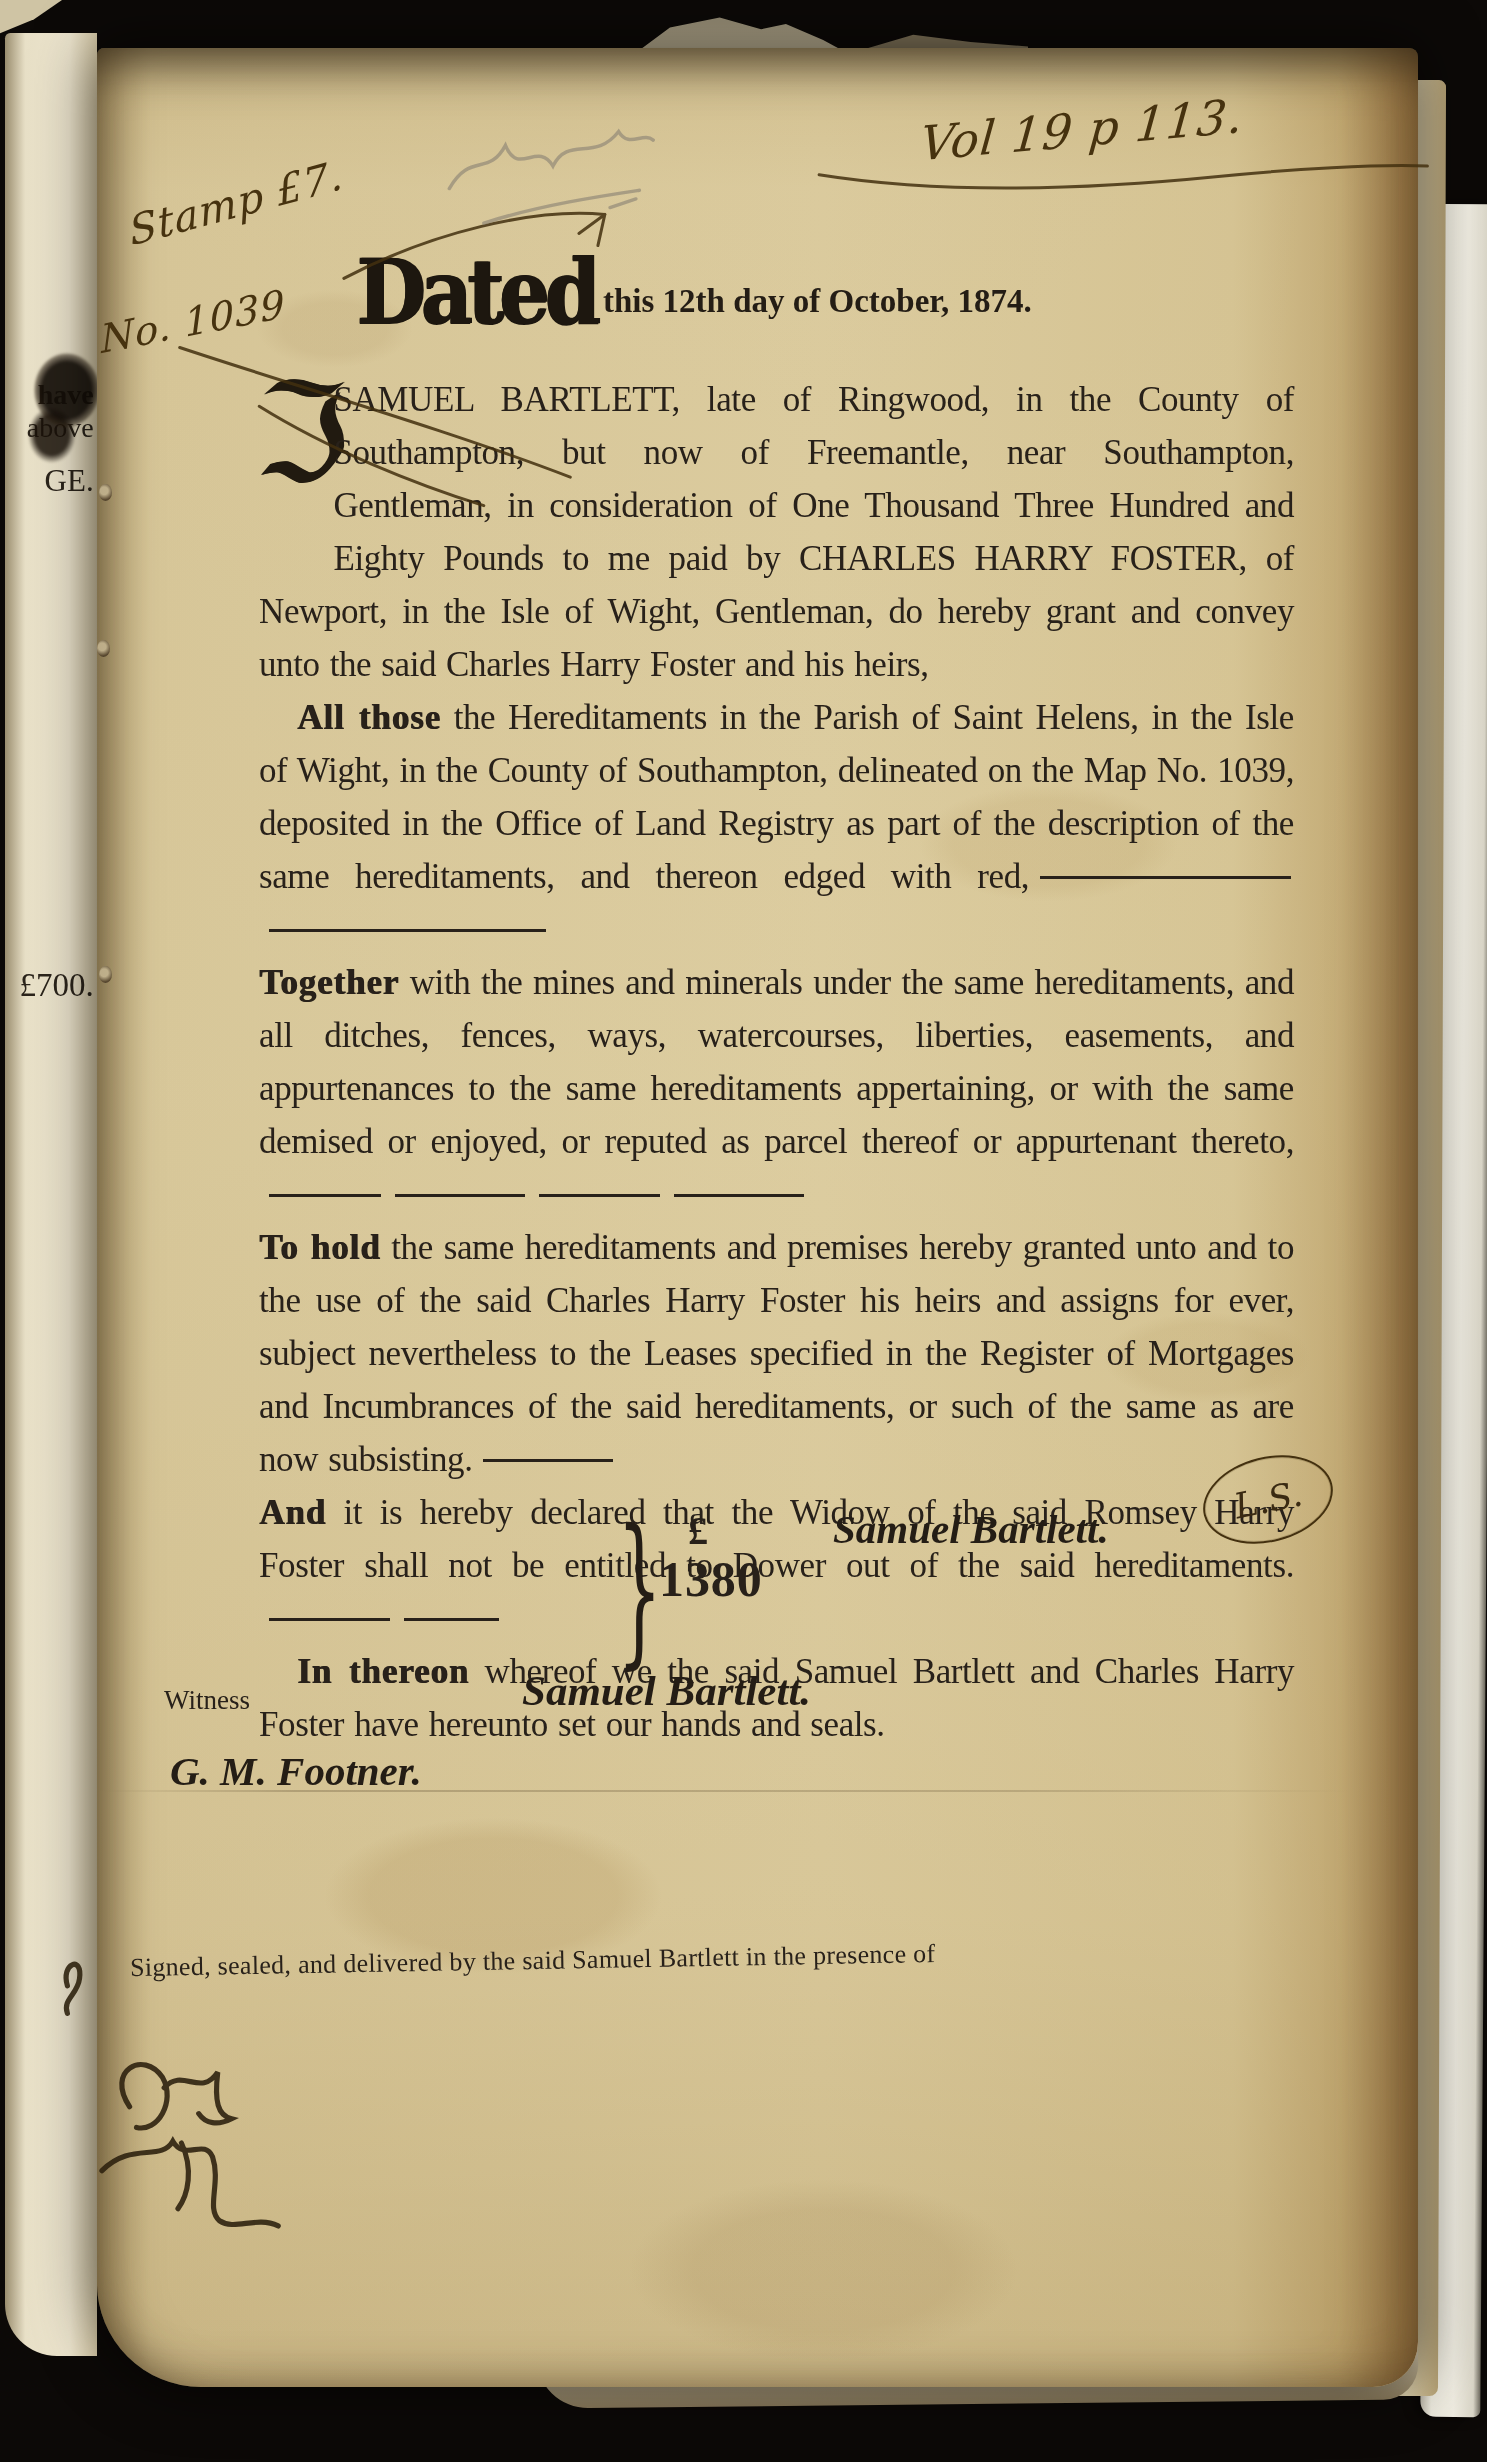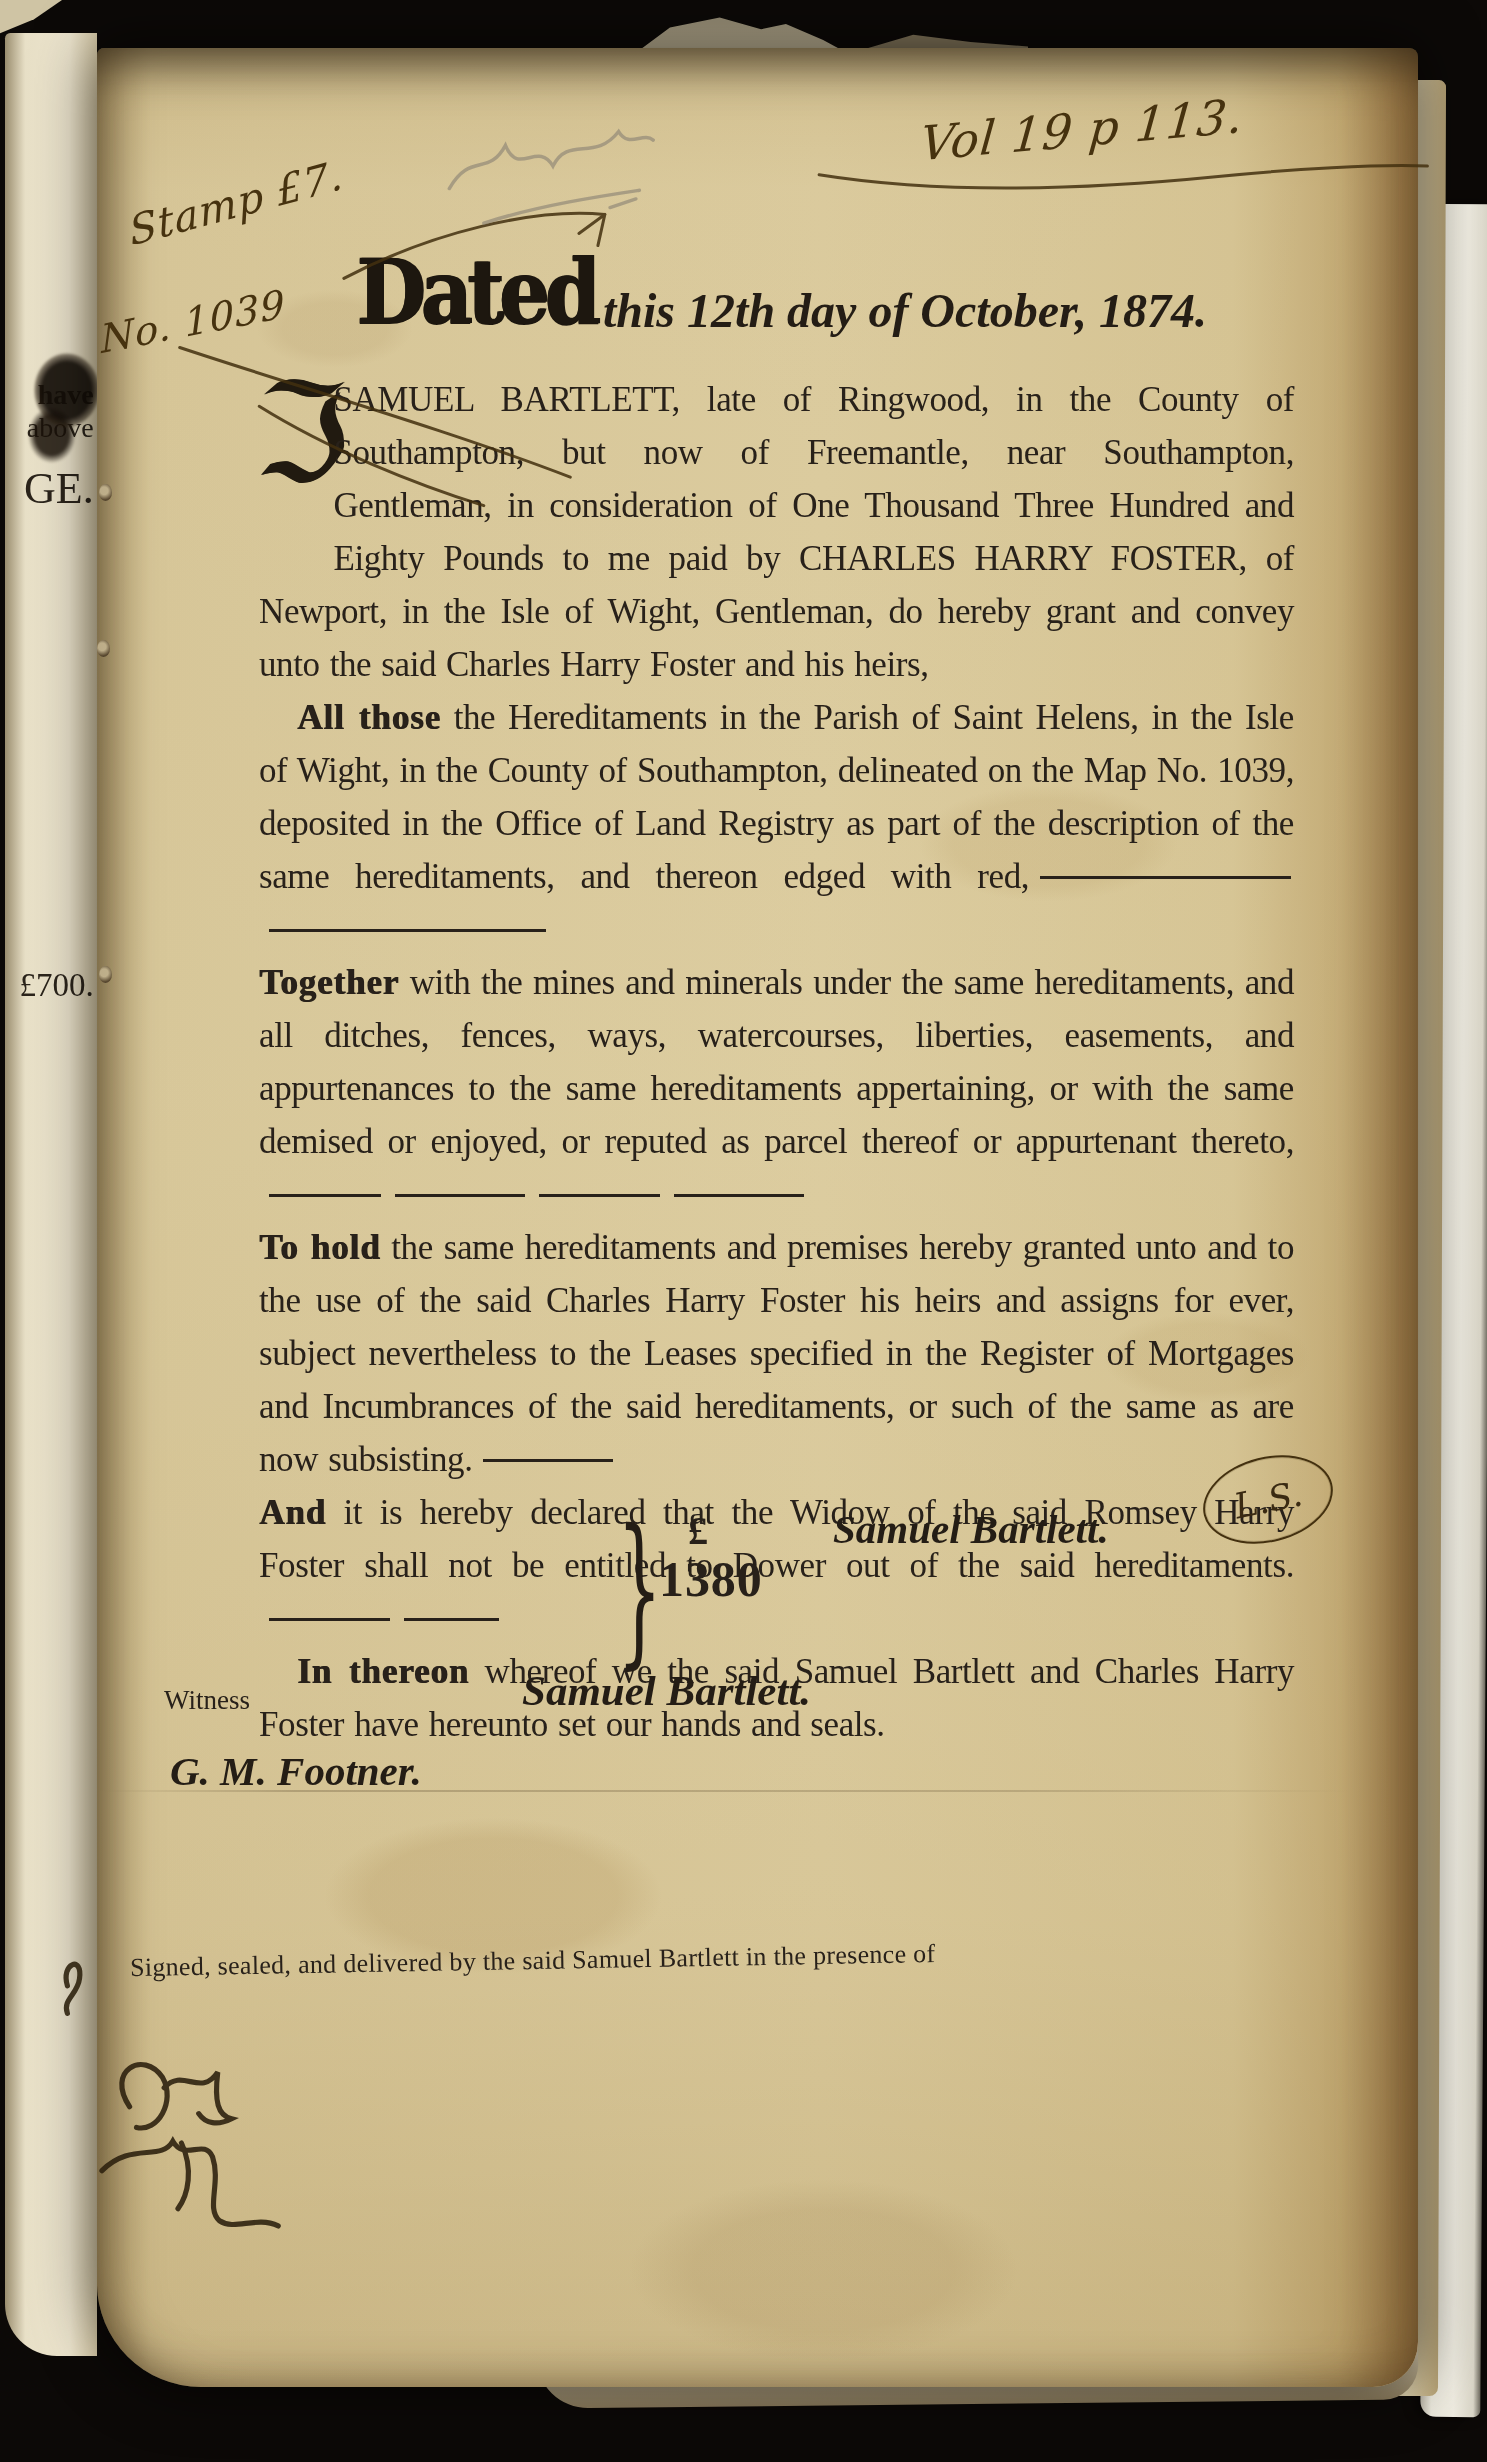--- a/index.html
+++ b/index.html
@@ -60,21 +60,21 @@
   .pos{position:absolute;}
   .bl{font-weight:bold;font-family:Liberation Serif, serif;letter-spacing:0.9px;
       text-shadow:0.9px 0 0 currentColor;}
   .print{color:#28211a;}
   .sig{font-weight:bold;font-style:italic;color:#241d15;white-space:nowrap;}
   .dash{display:inline-block;height:0;border-top:3.5px solid #28211a;vertical-align:middle;
         margin:0 3.5px 5.2px 10.4px;}
   #deed-heading-lead{font-size:80px;line-height:1;font-weight:bold;letter-spacing:-5.2px;
         font-family:"DejaVu Serif",serif;color:#1d170f;
         text-shadow:1.7px 0 0 #1d170f,0 0.9px 0 #1d170f;transform:scaleY(1.12);}
-  #deed-heading-rest{font-size:48px;font-weight:bold;font-style:italic;color:#241d15;white-space:nowrap;}
+  #deed-heading-rest{font-size:33px;font-weight:bold;color:#241d15;white-space:nowrap;}
   #deed-body{position:absolute;left:162px;top:325px;width:1035px;font-size:35px;line-height:53px;
         text-align:justify;color:#28211a;letter-spacing:-0.4px;word-spacing:1.7px;}
   #deed-body p{margin:0;}
   .indent{text-indent:38px;}
   .dropcap{float:left;font-family:"DejaVu Sans","DejaVu Serif",sans-serif;font-size:137px;
         line-height:112px;height:154px;width:64px;margin:5.2px 15.6px 0 -5.2px;color:#211a10;
         text-shadow:0.9px 0 0 currentColor;}
   
   .receipt-line{font-size:28.5px;line-height:36px;color:#28211a;letter-spacing:-0.4px;}
   #receipt-brace{font-size:71px;transform:scaleY(2.3);transform-origin:top;color:#241d15;
@@ -94,21 +94,21 @@
   <div class="stack-white"></div>
   <div class="stack-mid"></div>
   <div class="underpage"></div>
   <div class="top-bit-a"></div>
   <div class="top-bit-b"></div>
   <div class="corner-sliver"></div>
 
   <div class="prev-strip">
     <div class="frag" style="top:346px;font-size:28px;font-weight:bold;">have</div>
     <div class="frag" style="top:379px;font-size:28px;">above</div>
-    <div class="frag" style="top:430px;font-size:44px;">GE.</div>
+    <div class="frag" style="top:430px;font-size:31px;">GE.</div>
     <div class="frag" style="top:934px;font-size:33px;">£700.</div>
     <div class="inkblot"></div>
   </div>
 
   <div id="page">
 
     <div class="crease-h"></div>
     <div class="hole" style="left:1.7px;top:436px;"></div>
     <div class="hole" style="left:0;top:592px;"></div>
     <div class="hole" style="left:1.7px;top:918px;"></div>

